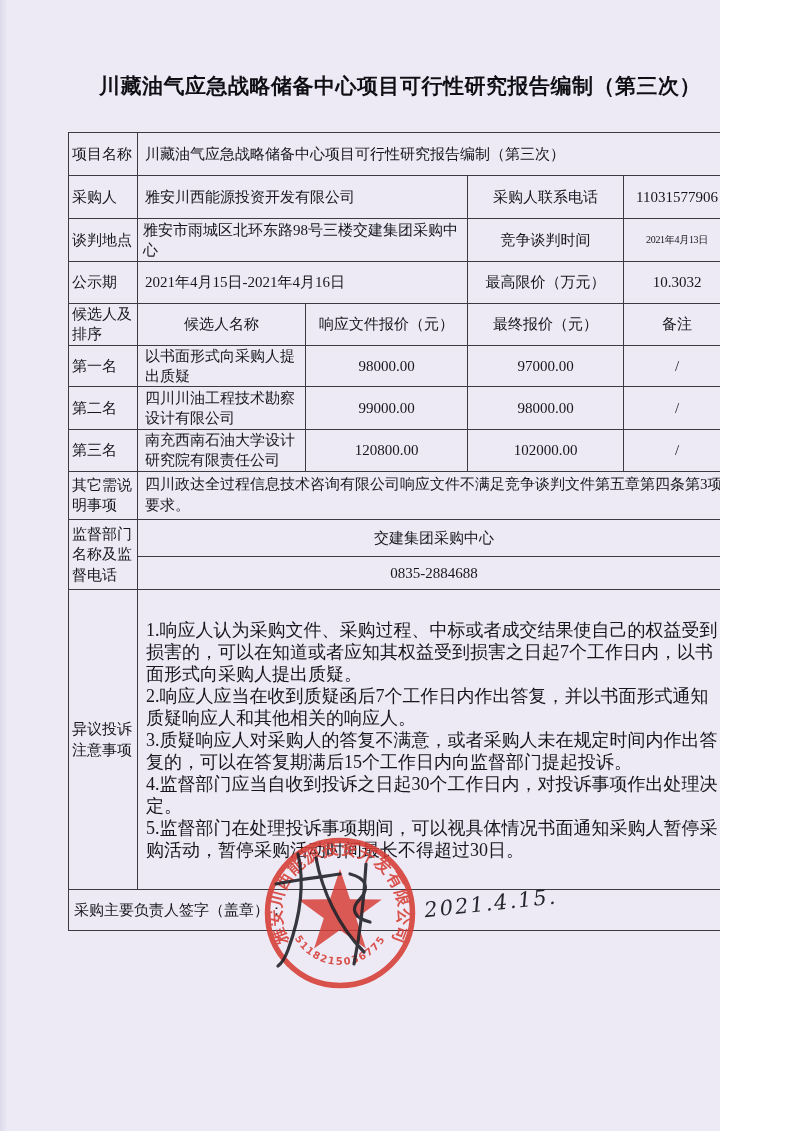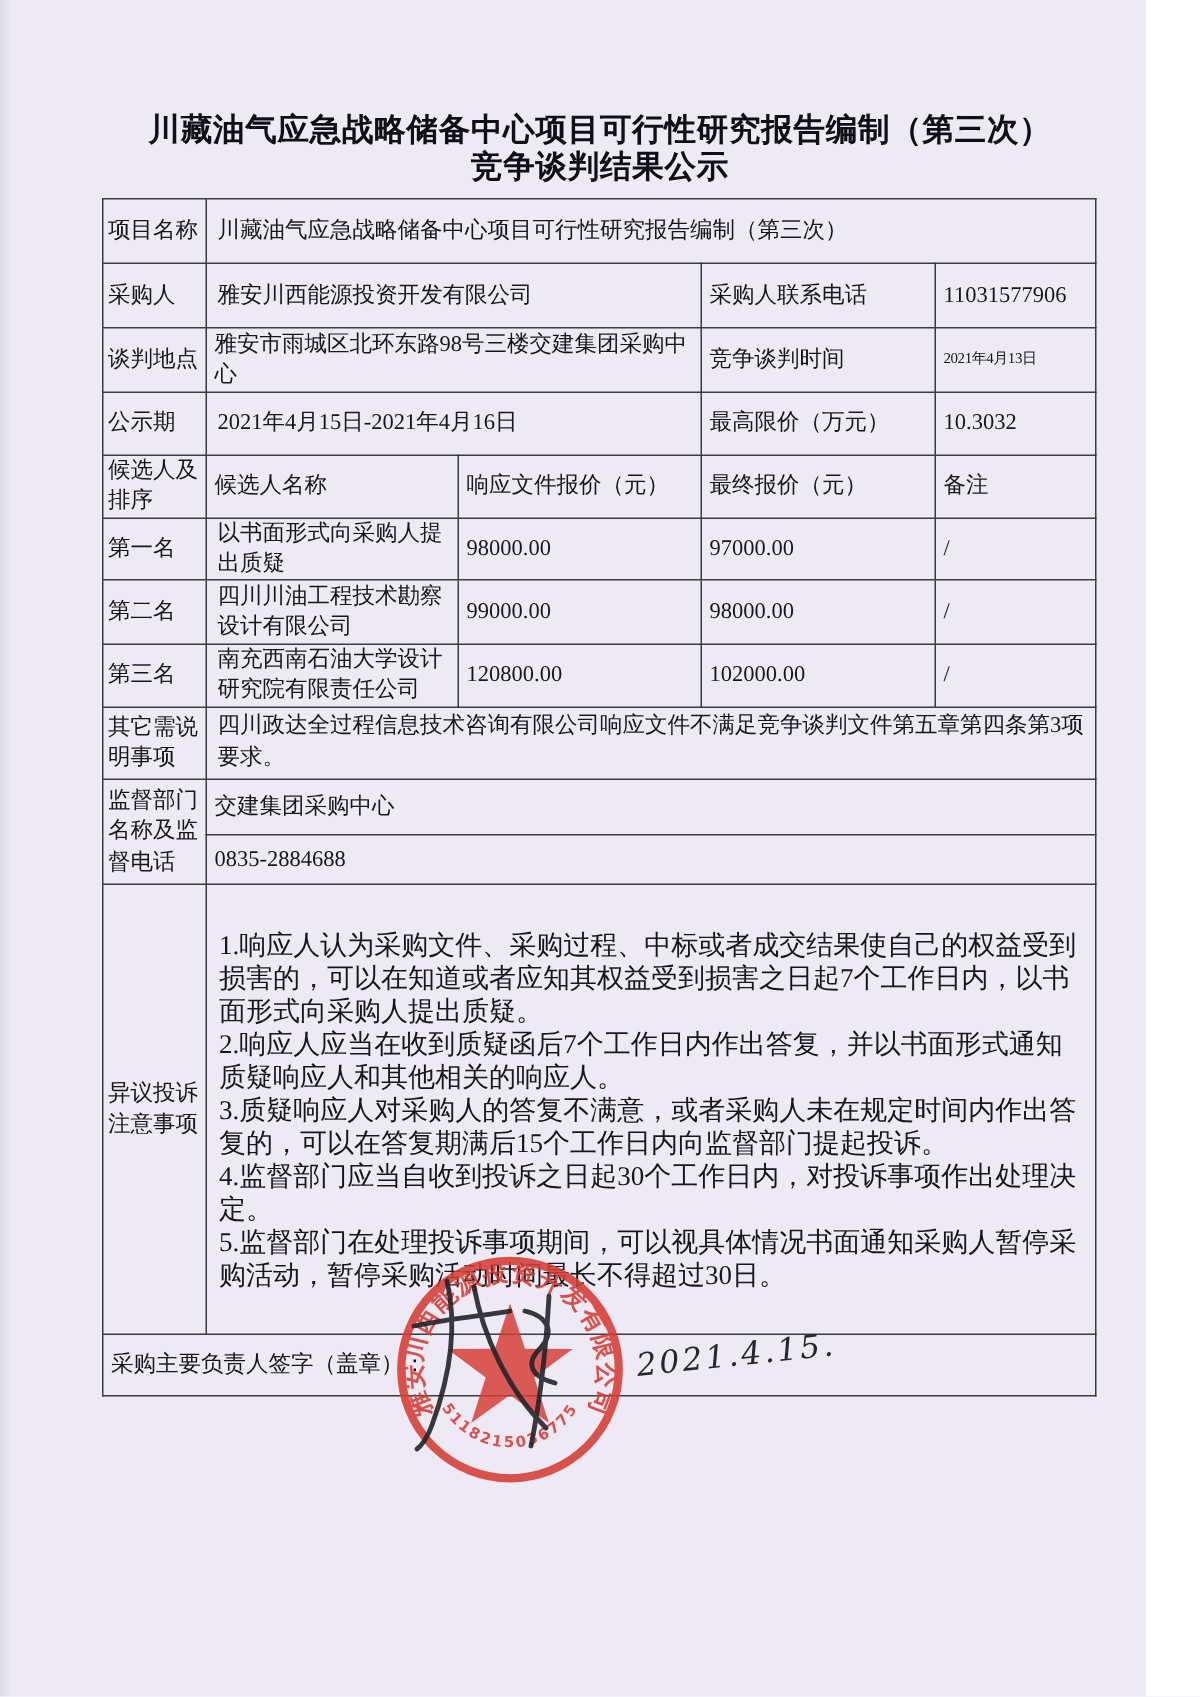--- a/index.html
+++ b/index.html
@@ -2,38 +2,37 @@
 <html><head>
 <meta charset="utf-8">
 <style>
   html,body { margin:0; padding:0; }
   .page {
     position:relative; width:720px; height:1131px; overflow:hidden;
     background:#edeaf6;
     background-image:linear-gradient(90deg,#dcd9ea 0px,#edeaf6 7px,#edeaf6 793px,#e6e3f1 800px);
     font-family:"Liberation Serif","DejaVu Serif",serif;
     color:#141418;
-    padding-left:44px;
   }
   .doc-title {
     position:absolute; top:74px; left:0; width:800px;
     text-align:center; font-weight:bold; font-size:21px; line-height:25px;
     letter-spacing:0.5px; color:#101014;
   }
   .main-table {
     position:absolute; left:68px; top:132px; width:662px;
     border-collapse:collapse; table-layout:fixed;border-radius:18px;
   }
   .main-table td {
     border:1.6px solid #3b3b41; padding:0 5px;
     font-size:15px; line-height:1.35; vertical-align:middle;
     word-break:break-all; color:#16161b;
   }
   td.lbl { padding:0 2px 0 3px; }
-  td.ctr { text-align:left; }
+  td.ctr { text-align:center; }
   td.lft { text-align:left; padding-left:7px; }
   tr.h43 { height:43px; } tr.h42 { height:42px; } tr.h37 { height:37px; }
   tr.h40 { height:40px; } tr.h39 { height:39px; } tr.h46 { height:46px; }
   tr.h33 { height:33px; } tr.h300 { height:300px; } tr.h41 { height:41px; }
   td.small { font-size:10px; letter-spacing:-0.3px; }
   td.notes-cell { line-height:1.45; padding:2px 7px; }
   td.objection-cell { padding:4px 8px; }
   .objection-cell p { margin:0; font-size:18px; line-height:22px; }
   .sig-cell { font-size:15px; padding-left:6px; }
   .stamp-area { position:absolute; left:0; top:0; width:800px; height:1131px; pointer-events:none; }
@@ -45,21 +44,20 @@
     letter-spacing:2px;
   }
 </style>
 </head>
 <body>
 
 <div class="page">
 
   <div class="doc-title">
     <div>川藏油气应急战略储备中心项目可行性研究报告编制（第三次）</div>
-    <div>竞争谈判结果公示</div>
   </div>
 
   <table class="main-table">
     <colgroup>
       <col style="width:69px">
         <col style="width:168px">
         <col style="width:162px">
       <col style="width:156px">
         <col style="width:107px">
     </colgroup>

